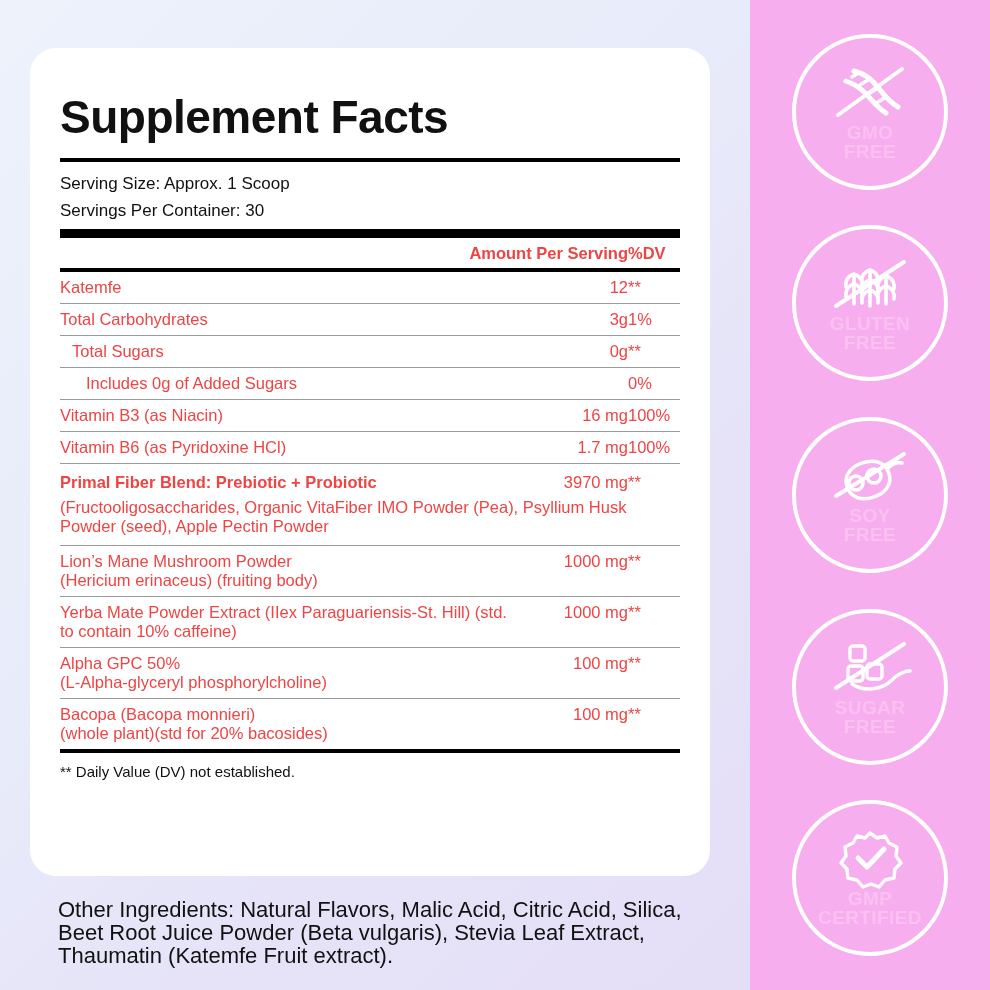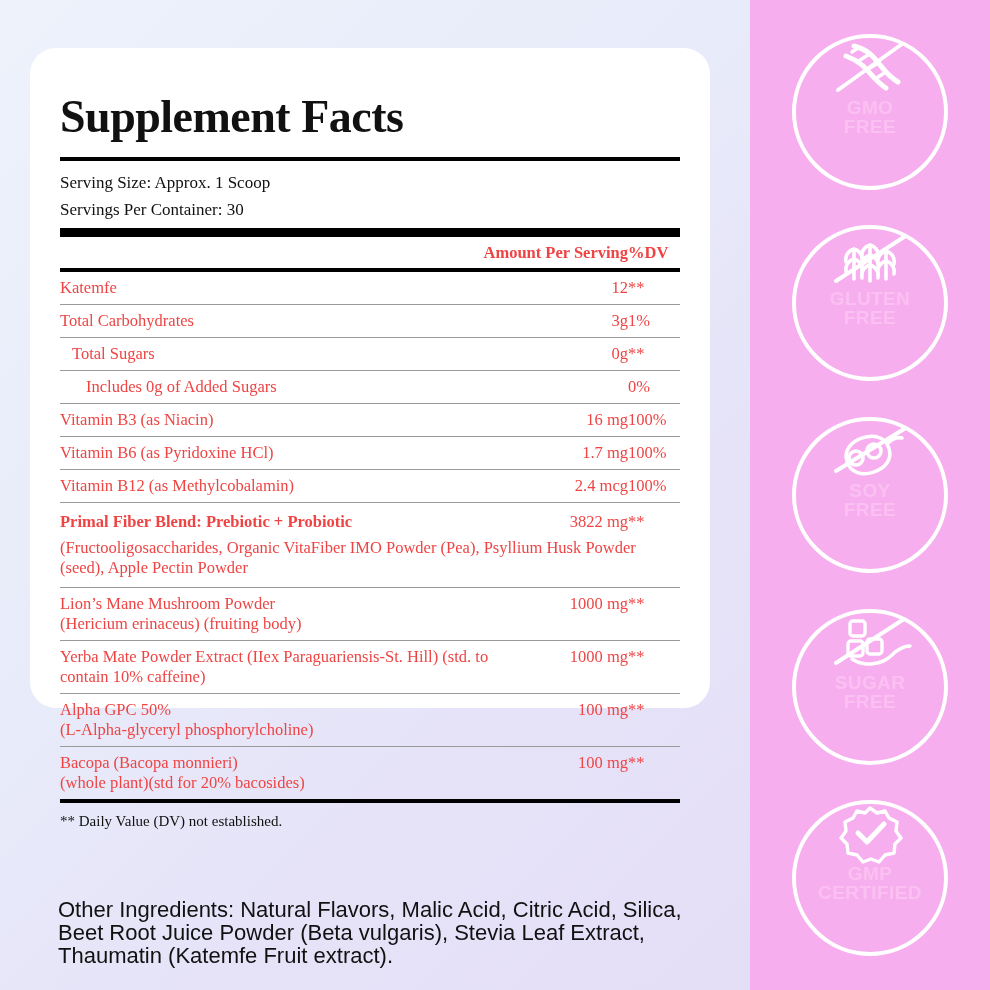--- a/index.html
+++ b/index.html
@@ -25,21 +25,21 @@
     justify-content: space-around;
     padding: 16px 0;
   }
   .badge {
     width: 156px; height: 156px;
     border-radius: 50%;
     border: 4px solid #ffffff;
     display: flex;
     flex-direction: column;
     align-items: center;
-    justify-content: flex-start;
+    justify-content: center;
     position: relative;
   }
   .badge .glyph {
     width: 96px; height: 62px;
     display: flex; align-items: center; justify-content: center;
     margin-top: -2px;
   }
   .badge .blabel {
     color: #fbc0f2;
     font-weight: bold;
@@ -48,25 +48,24 @@
     letter-spacing: 0.4px;
     text-align: center;
     text-shadow: 0 0 1px #f7aeee;
   }
   .badge .blabel span { display: block; }
 
   
   #facts-card {
     position: absolute;
     left: 30px; top: 48px;
-    width: 680px; height: 660px;
+    width: 680px; height: 828px;
     background: #ffffff;
     border-radius: 26px;
     padding: 34px 30px 20px 30px;
-    font-family: Liberation Serif, serif;
   }
   #facts-title {
     font-size: 46px;
     font-weight: bold;
     letter-spacing: -0.5px;
     color: #111;
     margin: 8px 0 14px 0;
   }
   .rule-thick { border-top: 9px solid #000; }
   .rule-med   { border-top: 4px solid #000; }
@@ -174,29 +173,24 @@
     <tr>
       <td class="nm">Vitamin B3 (as Niacin)</td>
       <td class="amt">16 mg</td>
       <td class="dv">100%</td>
     </tr>
     <tr>
       <td class="nm">Vitamin B6 (as Pyridoxine HCl)</td>
       <td class="amt">1.7 mg</td>
       <td class="dv">100%</td>
     </tr>
-    <tr>
-      <td class="nm">Vitamin B12 (as Methylcobalamin)</td>
-      <td class="amt">2.4 mcg</td>
-      <td class="dv">100%</td>
-    </tr>
 
     <tr class="blendtop">
       <td class="nm bold">Primal Fiber Blend: Prebiotic + Probiotic</td>
-      <td class="amt">3822 mg</td>
+      <td class="amt">3970 mg</td>
       <td class="dv">**</td>
     </tr>
     <tr class="blendsub">
       <td class="nm" colspan="3">(Fructooligosaccharides, Organic VitaFiber IMO Powder (Pea), Psyllium Husk Powder (seed), Apple Pectin Powder</td>
     </tr>
 
     <tr>
       <td class="nm">
         <span>Lion’s Mane Mushroom Powder</span>
         <span class="sub">(Hericium erinaceus) (fruiting body)</span>

